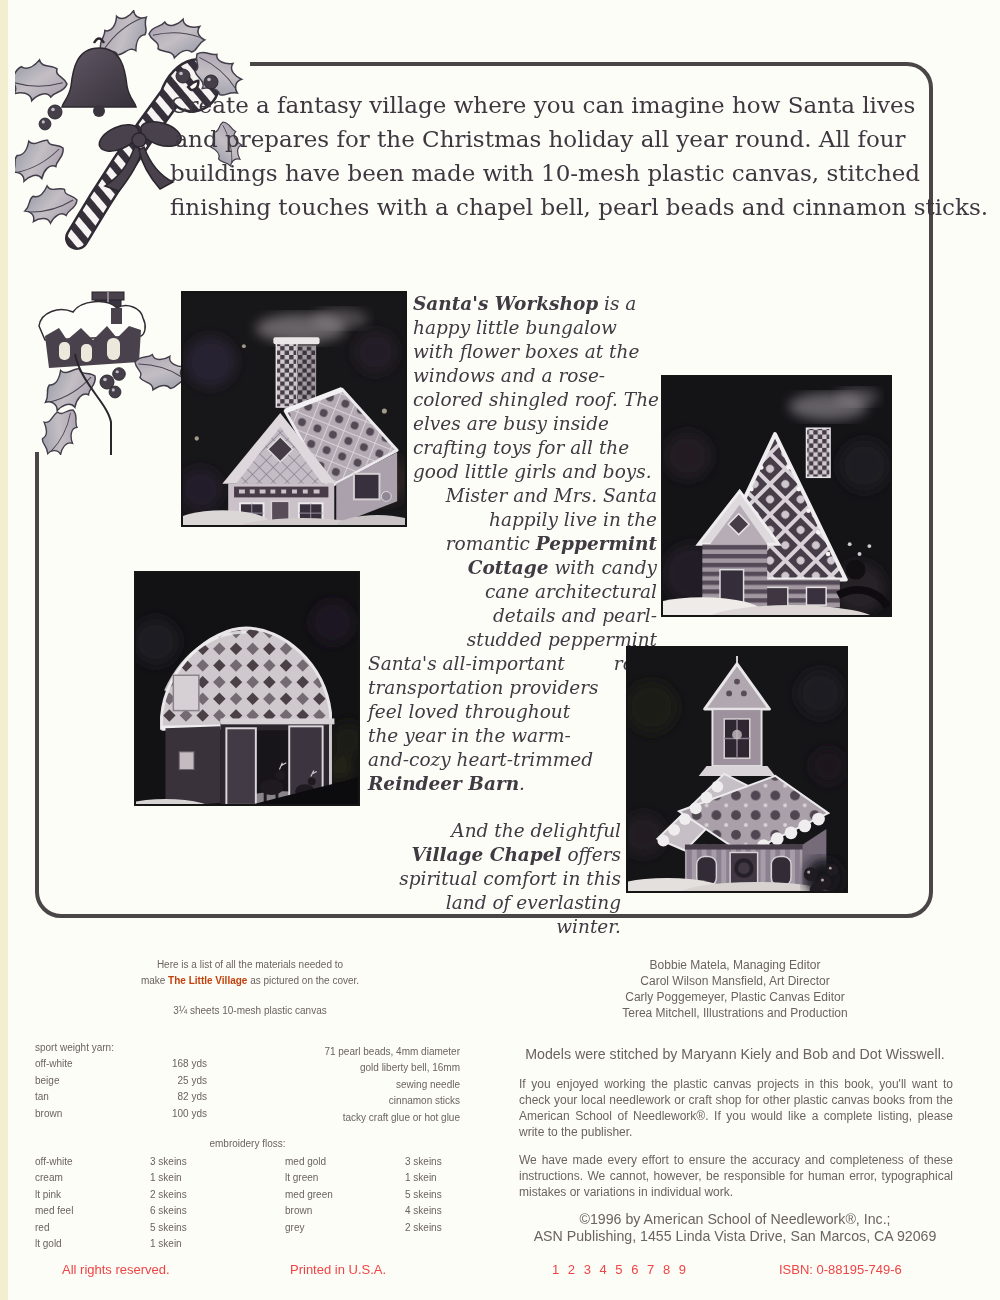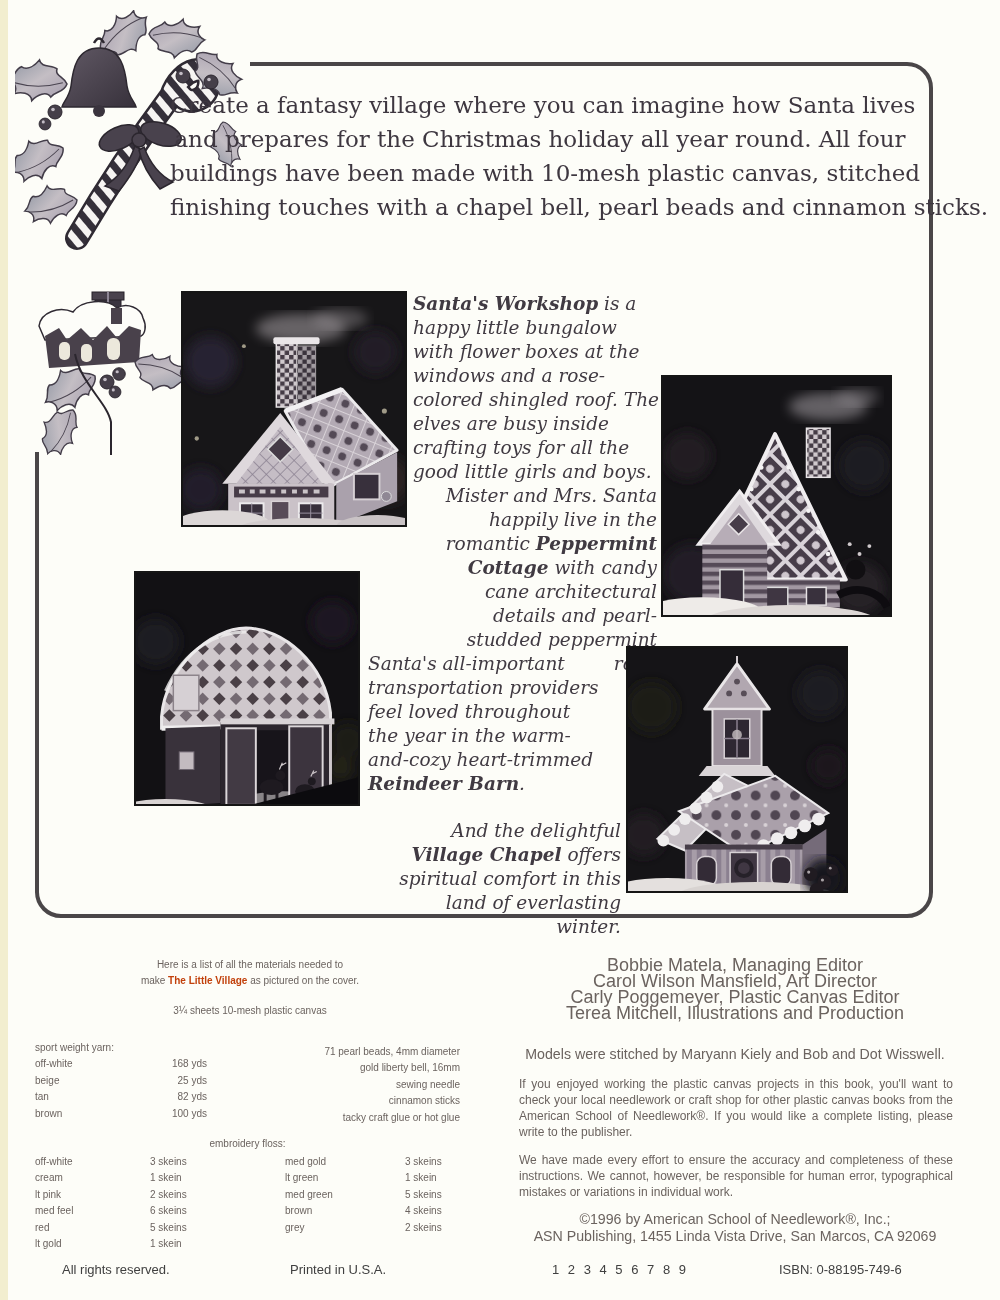--- a/index.html
+++ b/index.html
@@ -22,21 +22,21 @@
   .cap.r{text-align:right;}
   .sans{position:absolute;color:#6b635f;font-size:10px;line-height:16.4px;}
   .sans b{color:#c2410c;}
   .center{text-align:center;}
   .right{text-align:right;}
   .just{text-align:justify;font-size:12px;line-height:15.9px;}
   .row{display:flex;justify-content:space-between;}
   .grow{display:grid;}
   .g1{grid-template-columns:115px 1fr;}
   .g2{grid-template-columns:120px 1fr;}
-  .foot{position:absolute;top:1262px;font-size:13px;color:#404040;}
+  .foot{position:absolute;top:1262px;font-size:13px;color:#ef4444;}
   .nums{letter-spacing:2.5px;}
 </style>
 </head>
 <body>
 
 <div class="page">
   <div class="edge-strip"></div>
 
   <div class="frame"></div>
 
@@ -470,21 +470,21 @@
     <div class="grow g2">
         <span>brown</span>
         <span>4 skeins</span>
       </div>
     <div class="grow g2">
         <span>grey</span>
         <span>2 skeins</span>
       </div>
   </div>
 
-  <div class="sans center" style="left:502px;top:957px;width:466px;line-height:16px;font-size:18px;">
+  <div class="sans center" style="left:502px;top:957px;width:466px;line-height:16px;font-size:12px;">
     <div>Bobbie Matela, Managing Editor</div>
     <div>Carol Wilson Mansfield, Art Director</div>
     <div>Carly Poggemeyer, Plastic Canvas Editor</div>
     <div>Terea Mitchell, Illustrations and Production</div>
   </div>
 
   <div class="sans center" style="left:500px;top:1046px;width:470px;font-size:14.2px;">Models were stitched by Maryann Kiely and Bob and Dot Wisswell.</div>
 
   <div class="sans just" style="left:519px;top:1077px;width:434px;">If you enjoyed working the plastic canvas projects in this book, you'll want to check your local needlework or craft shop for other plastic canvas books from the American School of Needlework®. If you would like a complete listing, please write to the publisher.</div>
 

